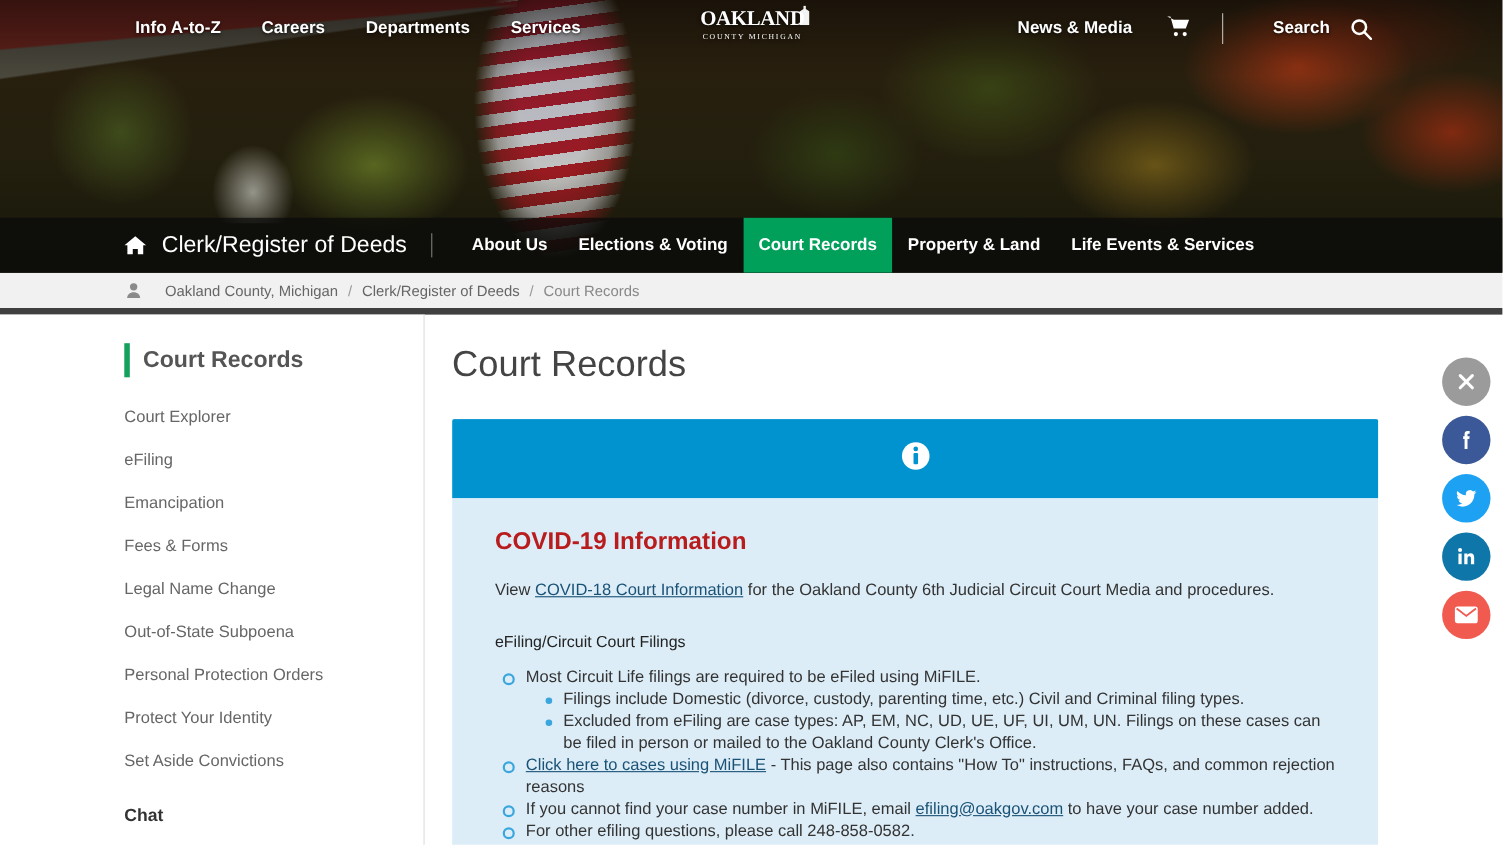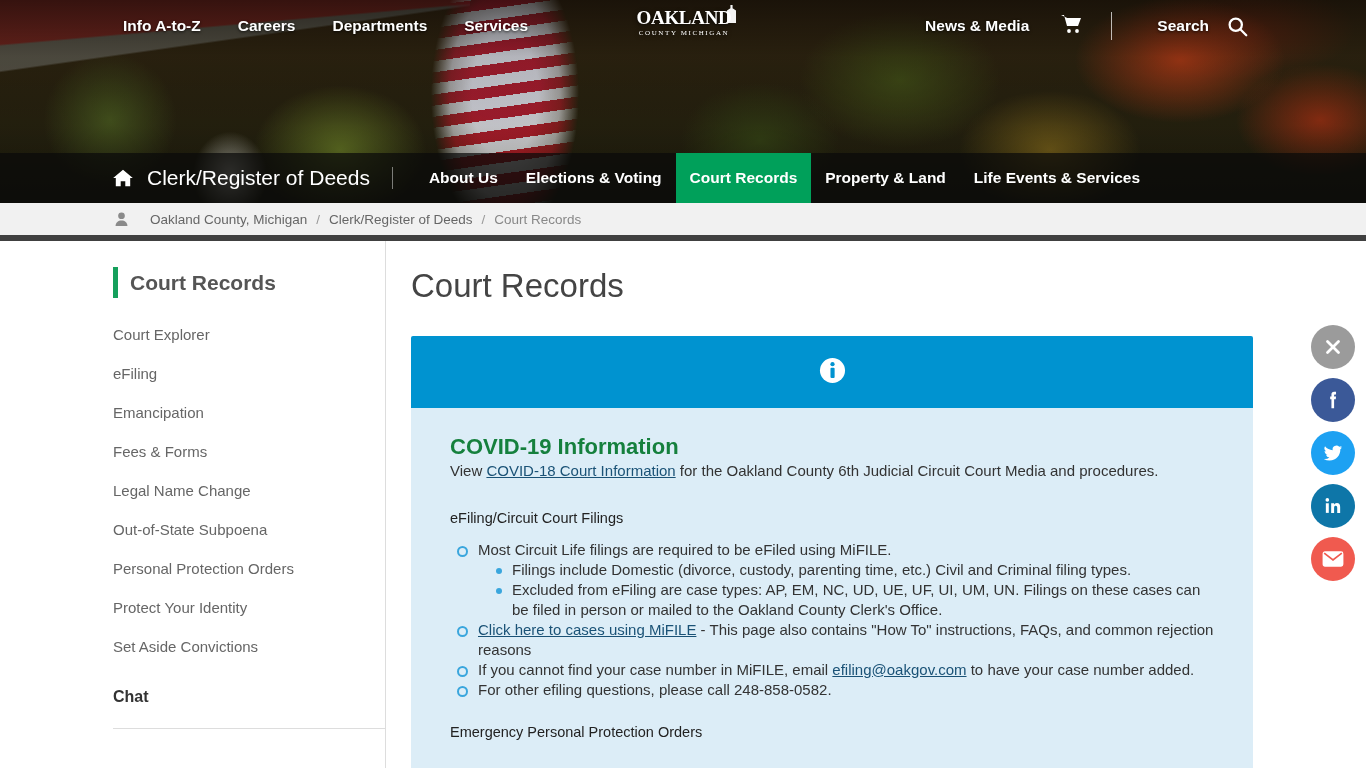--- a/index.html
+++ b/index.html
@@ -6,21 +6,21 @@
   html, body {
     width: 1366px; height: 768px;
     font-family: "Liberation Sans", sans-serif;
     background: #ffffff;
     overflow: hidden;
   }
 
   
   .hero {
     position: relative;
-    width: 1366px; height: 203px;
+    width: 1366px; height: 248px;
     overflow: hidden;
     background: #404040;
   }
   .hero-photo {
     position: absolute; inset: 0;
     
     background:
       
       repeating-linear-gradient(172deg,
         rgba(200,30,40,0.85) 0px, rgba(200,30,40,0.85) 11px,
@@ -168,21 +168,21 @@
     font-size: 33px; font-weight: 400; color: #444; margin-bottom: 31px;
   }
 
   .alert { width: 842px; border-radius: 2px; overflow: hidden; }
   .alert-head {
     background: #0093d0; height: 72px;
     display: flex; align-items: center; justify-content: center;
   }
   .alert-body { background: #dcedf7; padding: 26px 39px 20px 39px; }
   .alert-h2 {
-    font-size: 22px; font-weight: bold; color: #15803d; 
+    font-size: 22px; font-weight: bold; color: #b91c1c; margin-bottom: 21px;
   }
   .alert-p { font-size: 15px; color: #333; line-height: 1.5; margin-bottom: 27px; }
   .alert-sub { font-size: 14.5px; font-weight: normal; color: #222; margin-bottom: 14px; }
   a.inline {
     color: #1a5276; text-decoration: underline; cursor: pointer;
   }
 
   ul.outer { list-style: none; margin: 0 0 0 6px; padding: 0; }
   ul.outer > li {
     position: relative; padding-left: 22px; font-size: 15px; color: #333;

